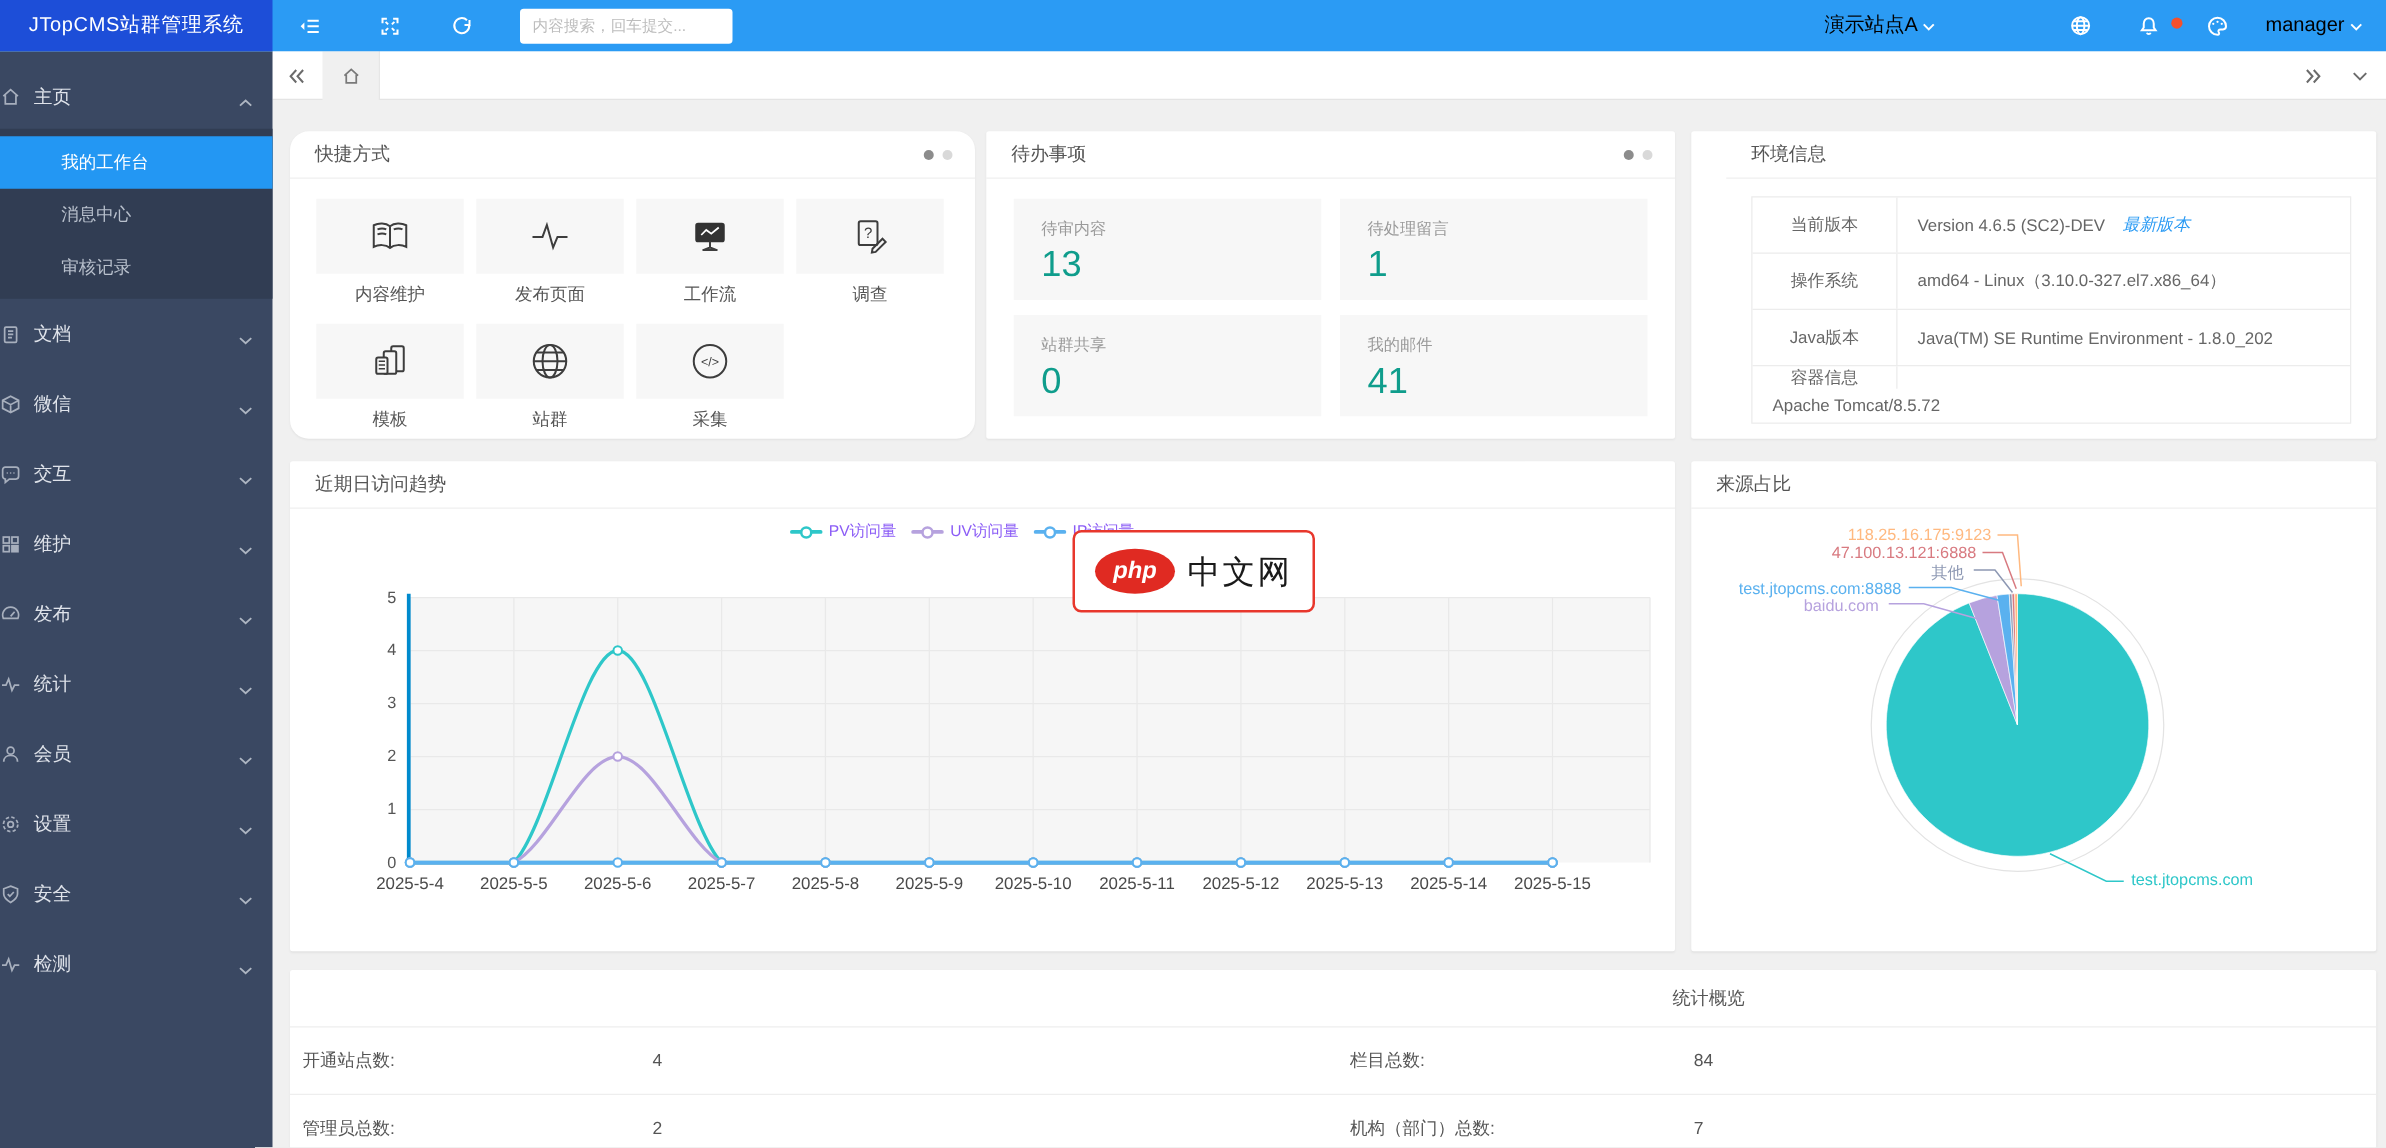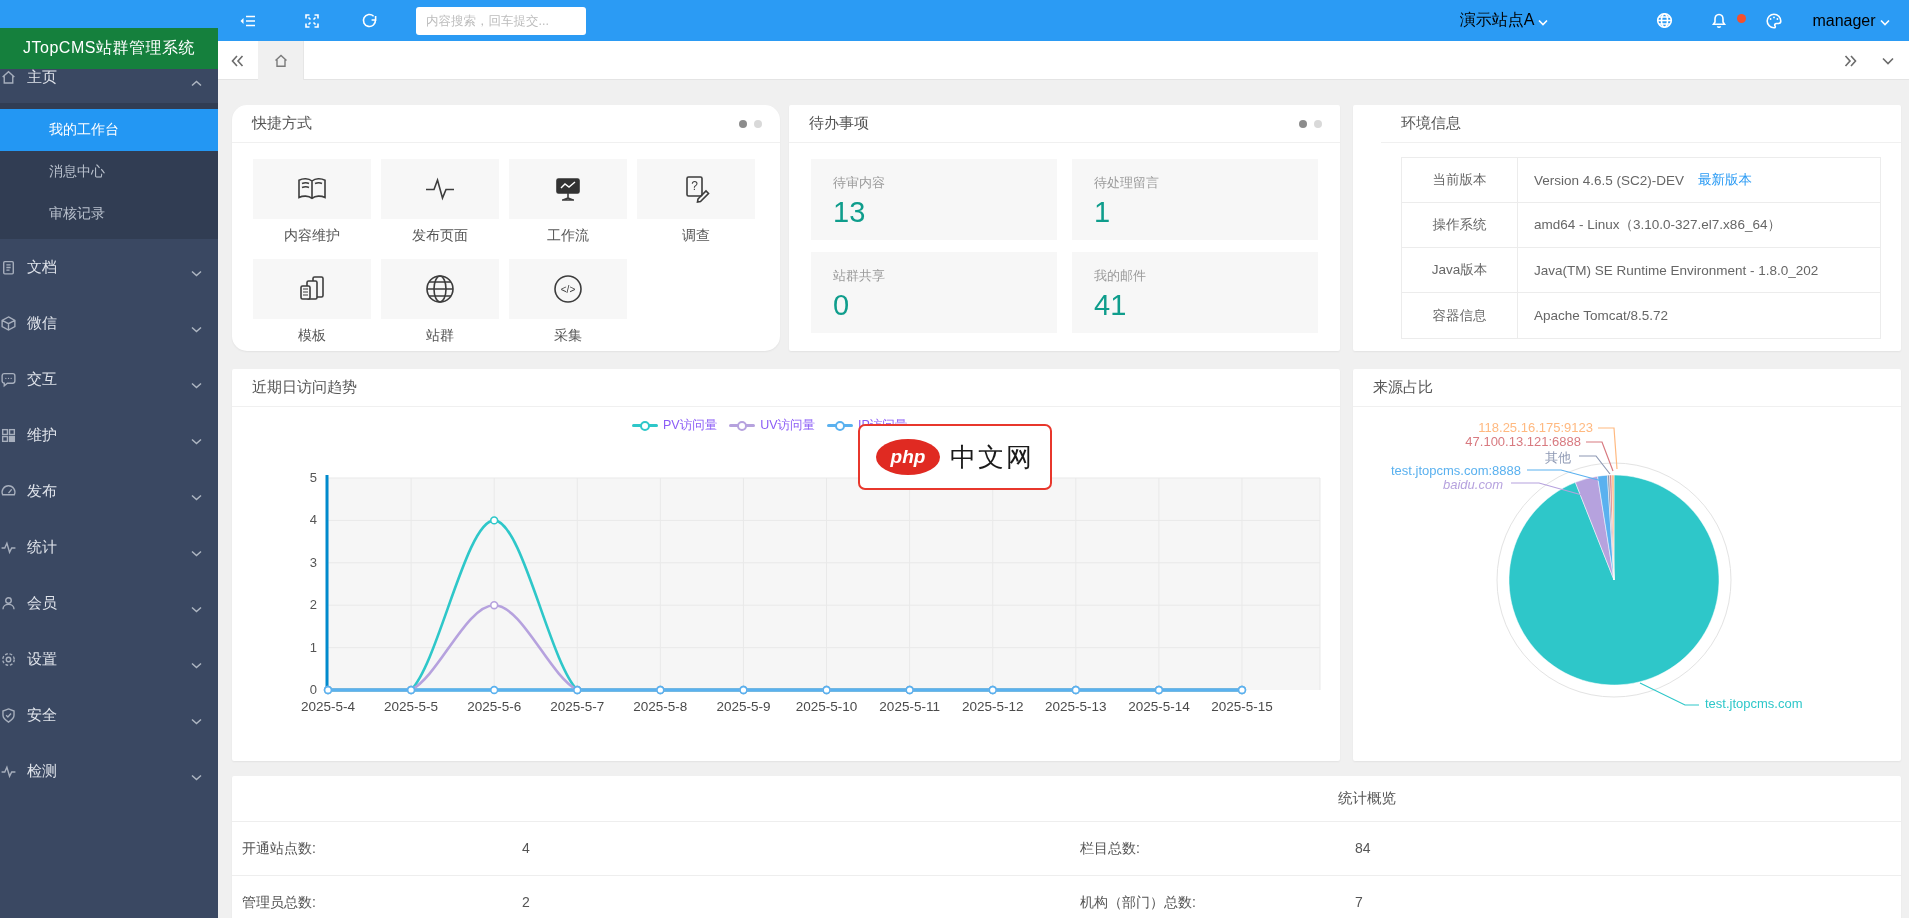--- a/index.html
+++ b/index.html
@@ -1,22 +1,22 @@
 <!DOCTYPE html>
 <html><head>
 <meta charset="utf-8">
 <style>
   * { margin:0; padding:0; box-sizing:border-box; }
   body { font-family:"Liberation Sans","DejaVu Sans",sans-serif; background:#e8e8e8; }
   #app { position:relative; width:1909px; height:918px; overflow:hidden; background:#f0f0f0; }
 
   
   .topbar { position:absolute; left:0; top:0; width:1909px; height:41px; background:#2b9bf4; z-index:30; }
-  .brand { position:absolute; left:0; top:0; width:218px; height:41px; background:#15803d; color:#fff;
-           font-size:16px; display:flex; align-items:center; justify-content:center; letter-spacing:0.5px;margin-top:28px; }
+  .brand { position:absolute; left:0; top:0; width:218px; height:41px; background:#1d4ed8; color:#fff;
+           font-size:16px; display:flex; align-items:center; justify-content:center; letter-spacing:0.5px; }
   .tb-icon { position:absolute; top:0; height:41px; width:40px; display:flex; align-items:center; justify-content:center; cursor:pointer; }
   .tb-icon svg { stroke:#fff; fill:none; stroke-width:1.6; }
   .search-input { position:absolute; left:416px; top:7px; width:170px; height:28px; border:none; border-radius:3px;
                   padding:0 10px; font-size:12.5px; color:#333; outline:none; }
   .search-input::placeholder { color:#bdbdbd; }
   .tb-text { display:flex; align-items:center; gap:4px; cursor:pointer; }
   .site-select { position:absolute; right:360px; top:0; height:41px;margin-left:44px; }
   .user-menu { position:absolute; right:18px; top:0; height:41px; }
   .bell-dot { position:absolute; right:163px; top:14px; width:9px; height:9px; border-radius:50%; background:#f4502c; }
 
@@ -64,24 +64,24 @@
 
   
   .todo-grid { display:flex; flex-wrap:wrap; column-gap:15px; row-gap:12px; padding:16px 22px 0 22px; }
   .todo-box { width:246px; height:81px; background:#f7f7f7; padding:15px 0 0 22px; cursor:pointer; }
   .todo-label { font-size:13px; color:#9a9a9a; }
   .todo-num { font-size:29px; color:#0f9d8c; margin-top:4px; font-weight:400; }
 
   
   .env-table { margin:14px 20px 0 20px; border:1px solid #ececec; }
   .env-row { display:flex; height:45px; border-bottom:1px solid #ececec; }
-  .env-row:last-child { border-bottom:none; }
+  .env-row:last-child { border-bottom:none;flex-direction:column; }
   .env-label { width:116px; border-right:1px solid #ececec; display:flex; align-items:center; justify-content:center; font-size:13.5px; color:#666; }
   .env-value { flex:1; display:flex; align-items:center; padding-left:16px; font-size:13.5px; color:#666; }
-  .env-link { color:#2b9bf4; margin-left:14px; font-size:13.5px; text-decoration:none; cursor:pointer; }
+  .env-link { color:#2b9bf4; margin-left:14px; font-size:13.5px; text-decoration:none; cursor:pointer;font-style:italic; }
 
   
   .legend { position:absolute; left:400px; top:48px; display:flex; gap:12px; align-items:center; z-index:2; }
   .legend-item { display:flex; align-items:center; gap:5px; cursor:pointer; }
   .lg-marker { position:relative; width:26px; height:12px; }
   .lg-marker::before { content:''; position:absolute; left:0; right:0; top:4.5px; height:3px; border-radius:2px; background:currentColor; }
   .lg-marker::after { content:''; position:absolute; left:8px; top:1.5px; width:6px; height:6px; border-radius:50%; border:2px solid currentColor; background:#fff; }
   .legend-label { font-size:12.5px; color:#8b5cf6; }
 
   
@@ -580,21 +580,21 @@
           <polyline points="158,114 186,114 229,126" fill="none" stroke="#b6a2de" stroke-width="1.2"></polyline>
           <polyline points="174,101 208,101 249,112" fill="none" stroke="#5ab1ef" stroke-width="1.2"></polyline>
           <polyline points="226,87 243,87 257,105" fill="none" stroke="#8d98b3" stroke-width="1.2"></polyline>
           <polyline points="233,73 249,73 260,102" fill="none" stroke="#d87a80" stroke-width="1.2"></polyline>
           <polyline points="245,59 261,59 264,100" fill="none" stroke="#ffb980" stroke-width="1.2"></polyline>
         </svg>
       <div class="pie-label pl-5" style="color: rgb(255, 185, 128);">118.25.16.175:9123</div>
       <div class="pie-label pl-4" style="color: rgb(216, 122, 128);">47.100.13.121:6888</div>
       <div class="pie-label pl-3" style="color: rgb(141, 152, 179);">其他</div>
       <div class="pie-label pl-2" style="color: rgb(90, 177, 239);">test.jtopcms.com:8888</div>
-      <div class="pie-label pl-1" style="color: rgb(182, 162, 222); font-style: italic;">baidu.com</div>
+      <div class="pie-label pl-1" style="color: rgb(182, 162, 222);">baidu.com</div>
       <div class="pie-label pl-0" style="color: rgb(46, 199, 201);">test.jtopcms.com</div>
     </div>
 
     <div class="panel" id="panel-stats">
       <div class="stats-head">
         <span class="stats-title">统计概览</span>
       </div>
       <div class="stats-row">
         <span class="st-cell c1">开通站点数:</span>
         <span class="st-cell c2">4</span>

